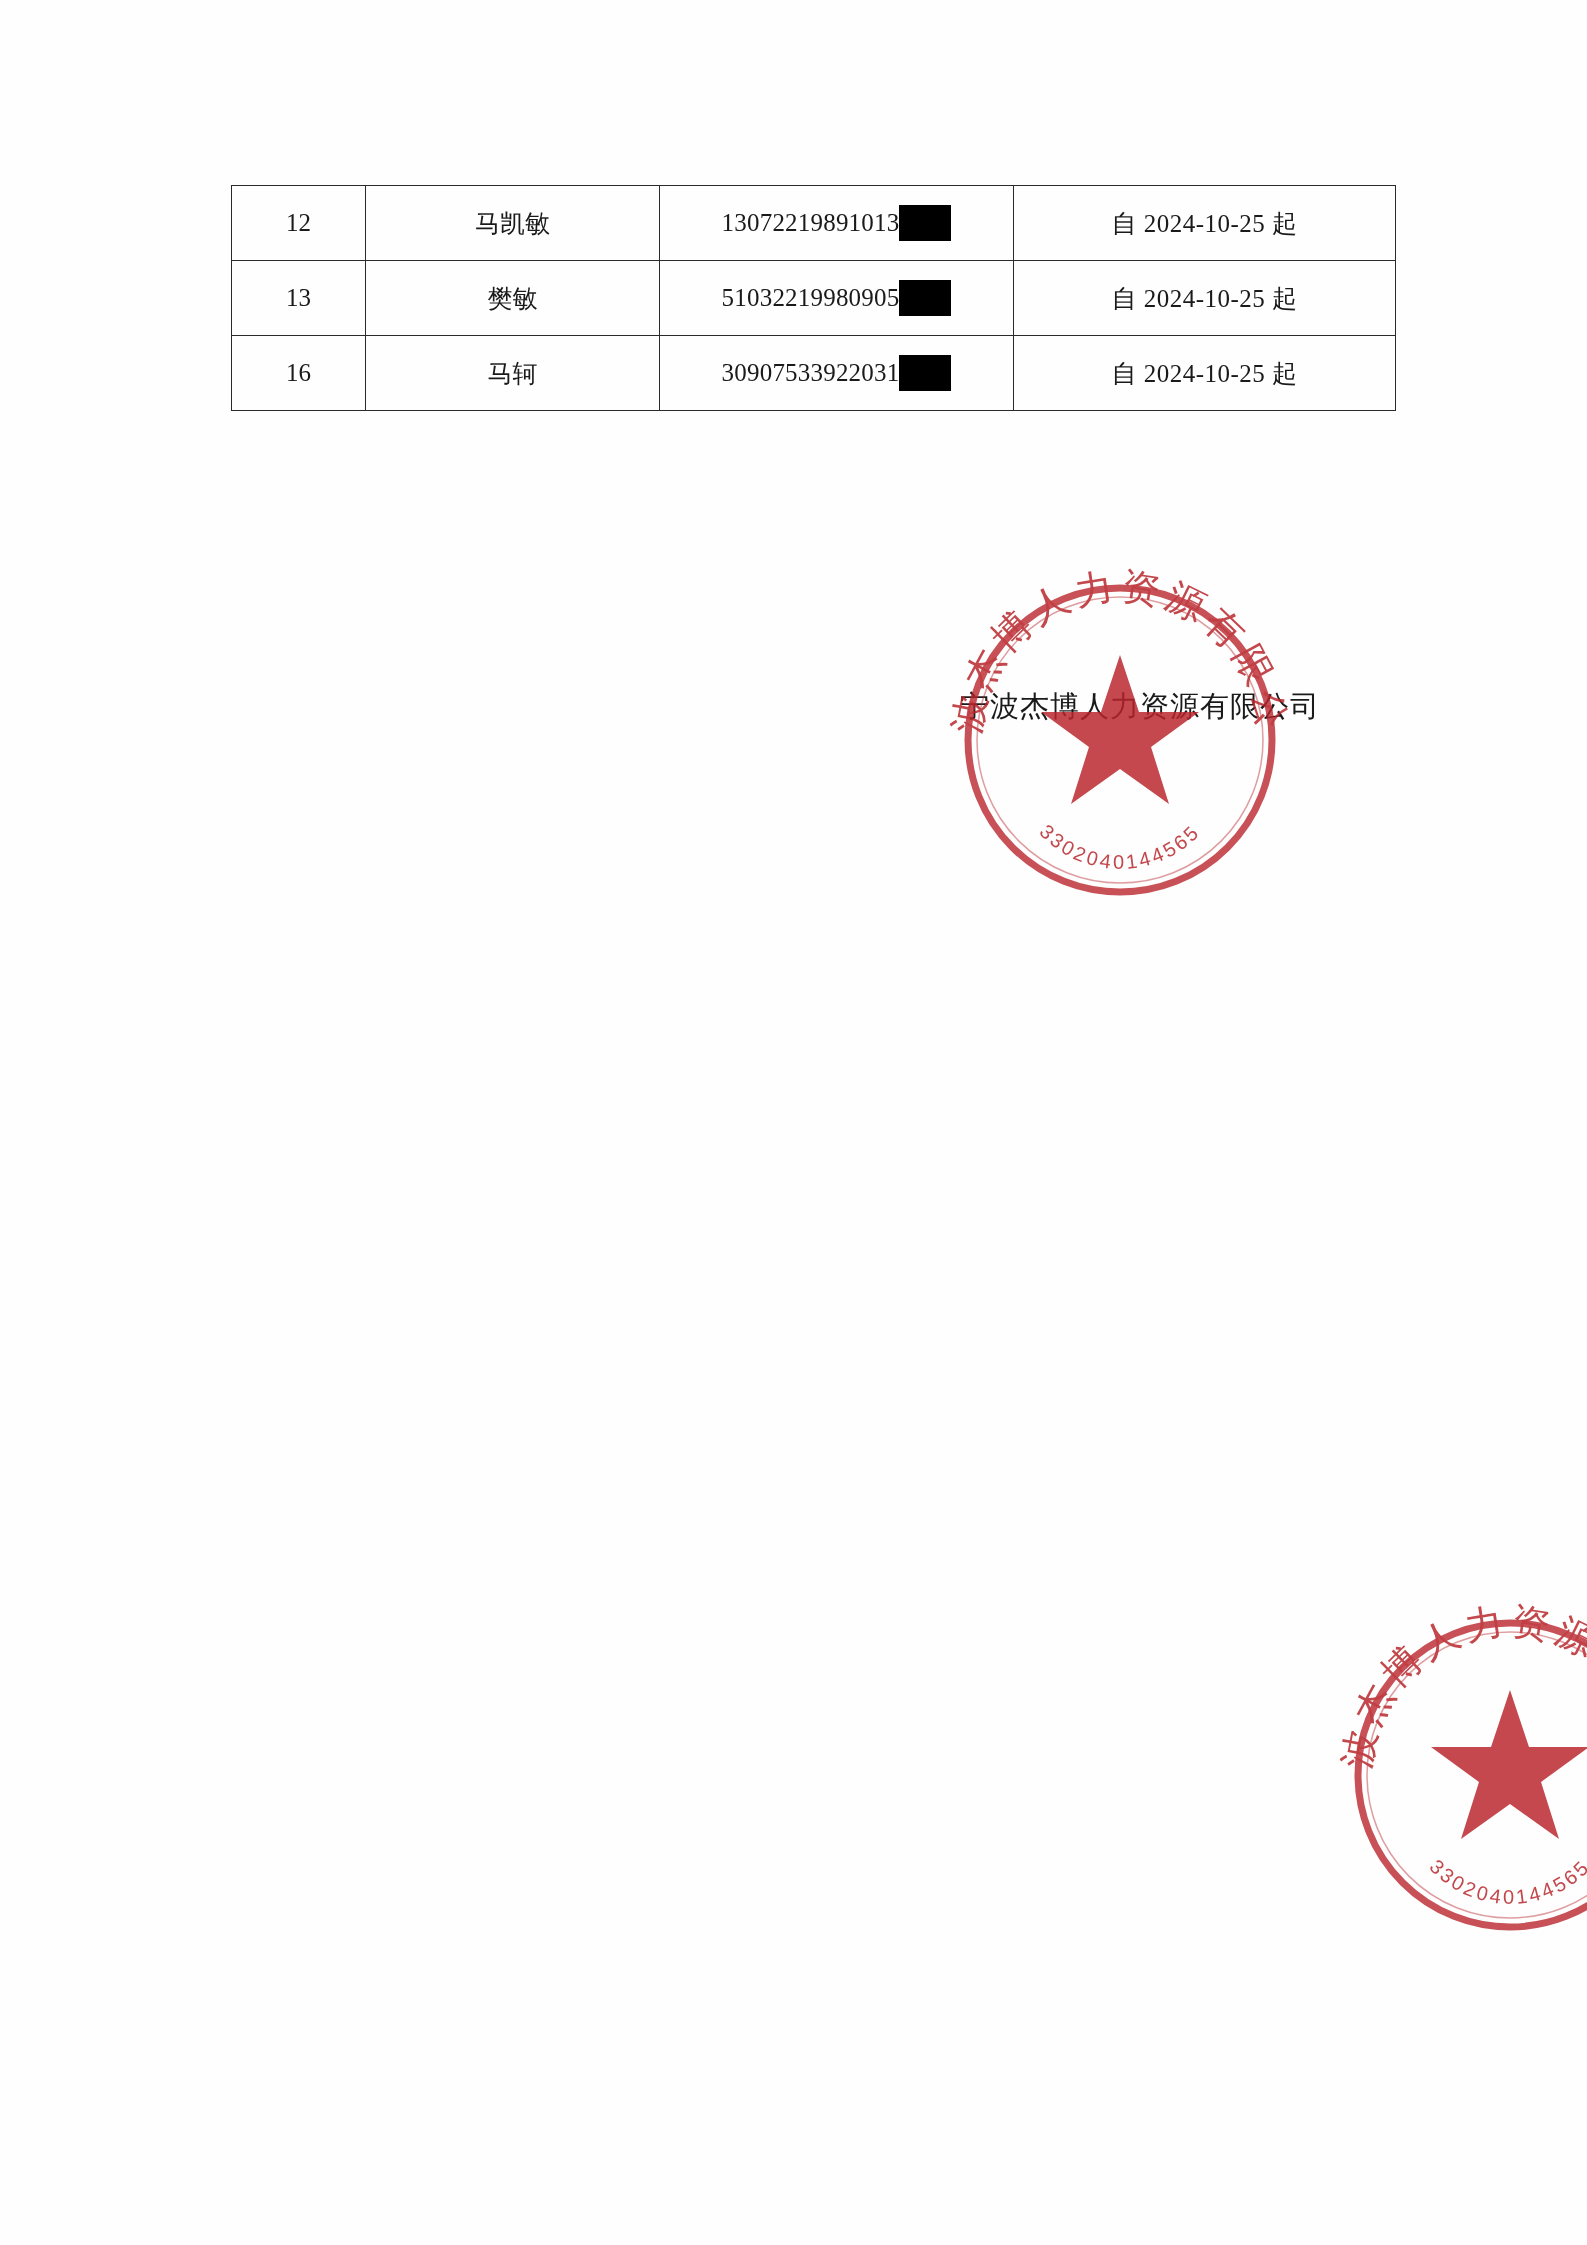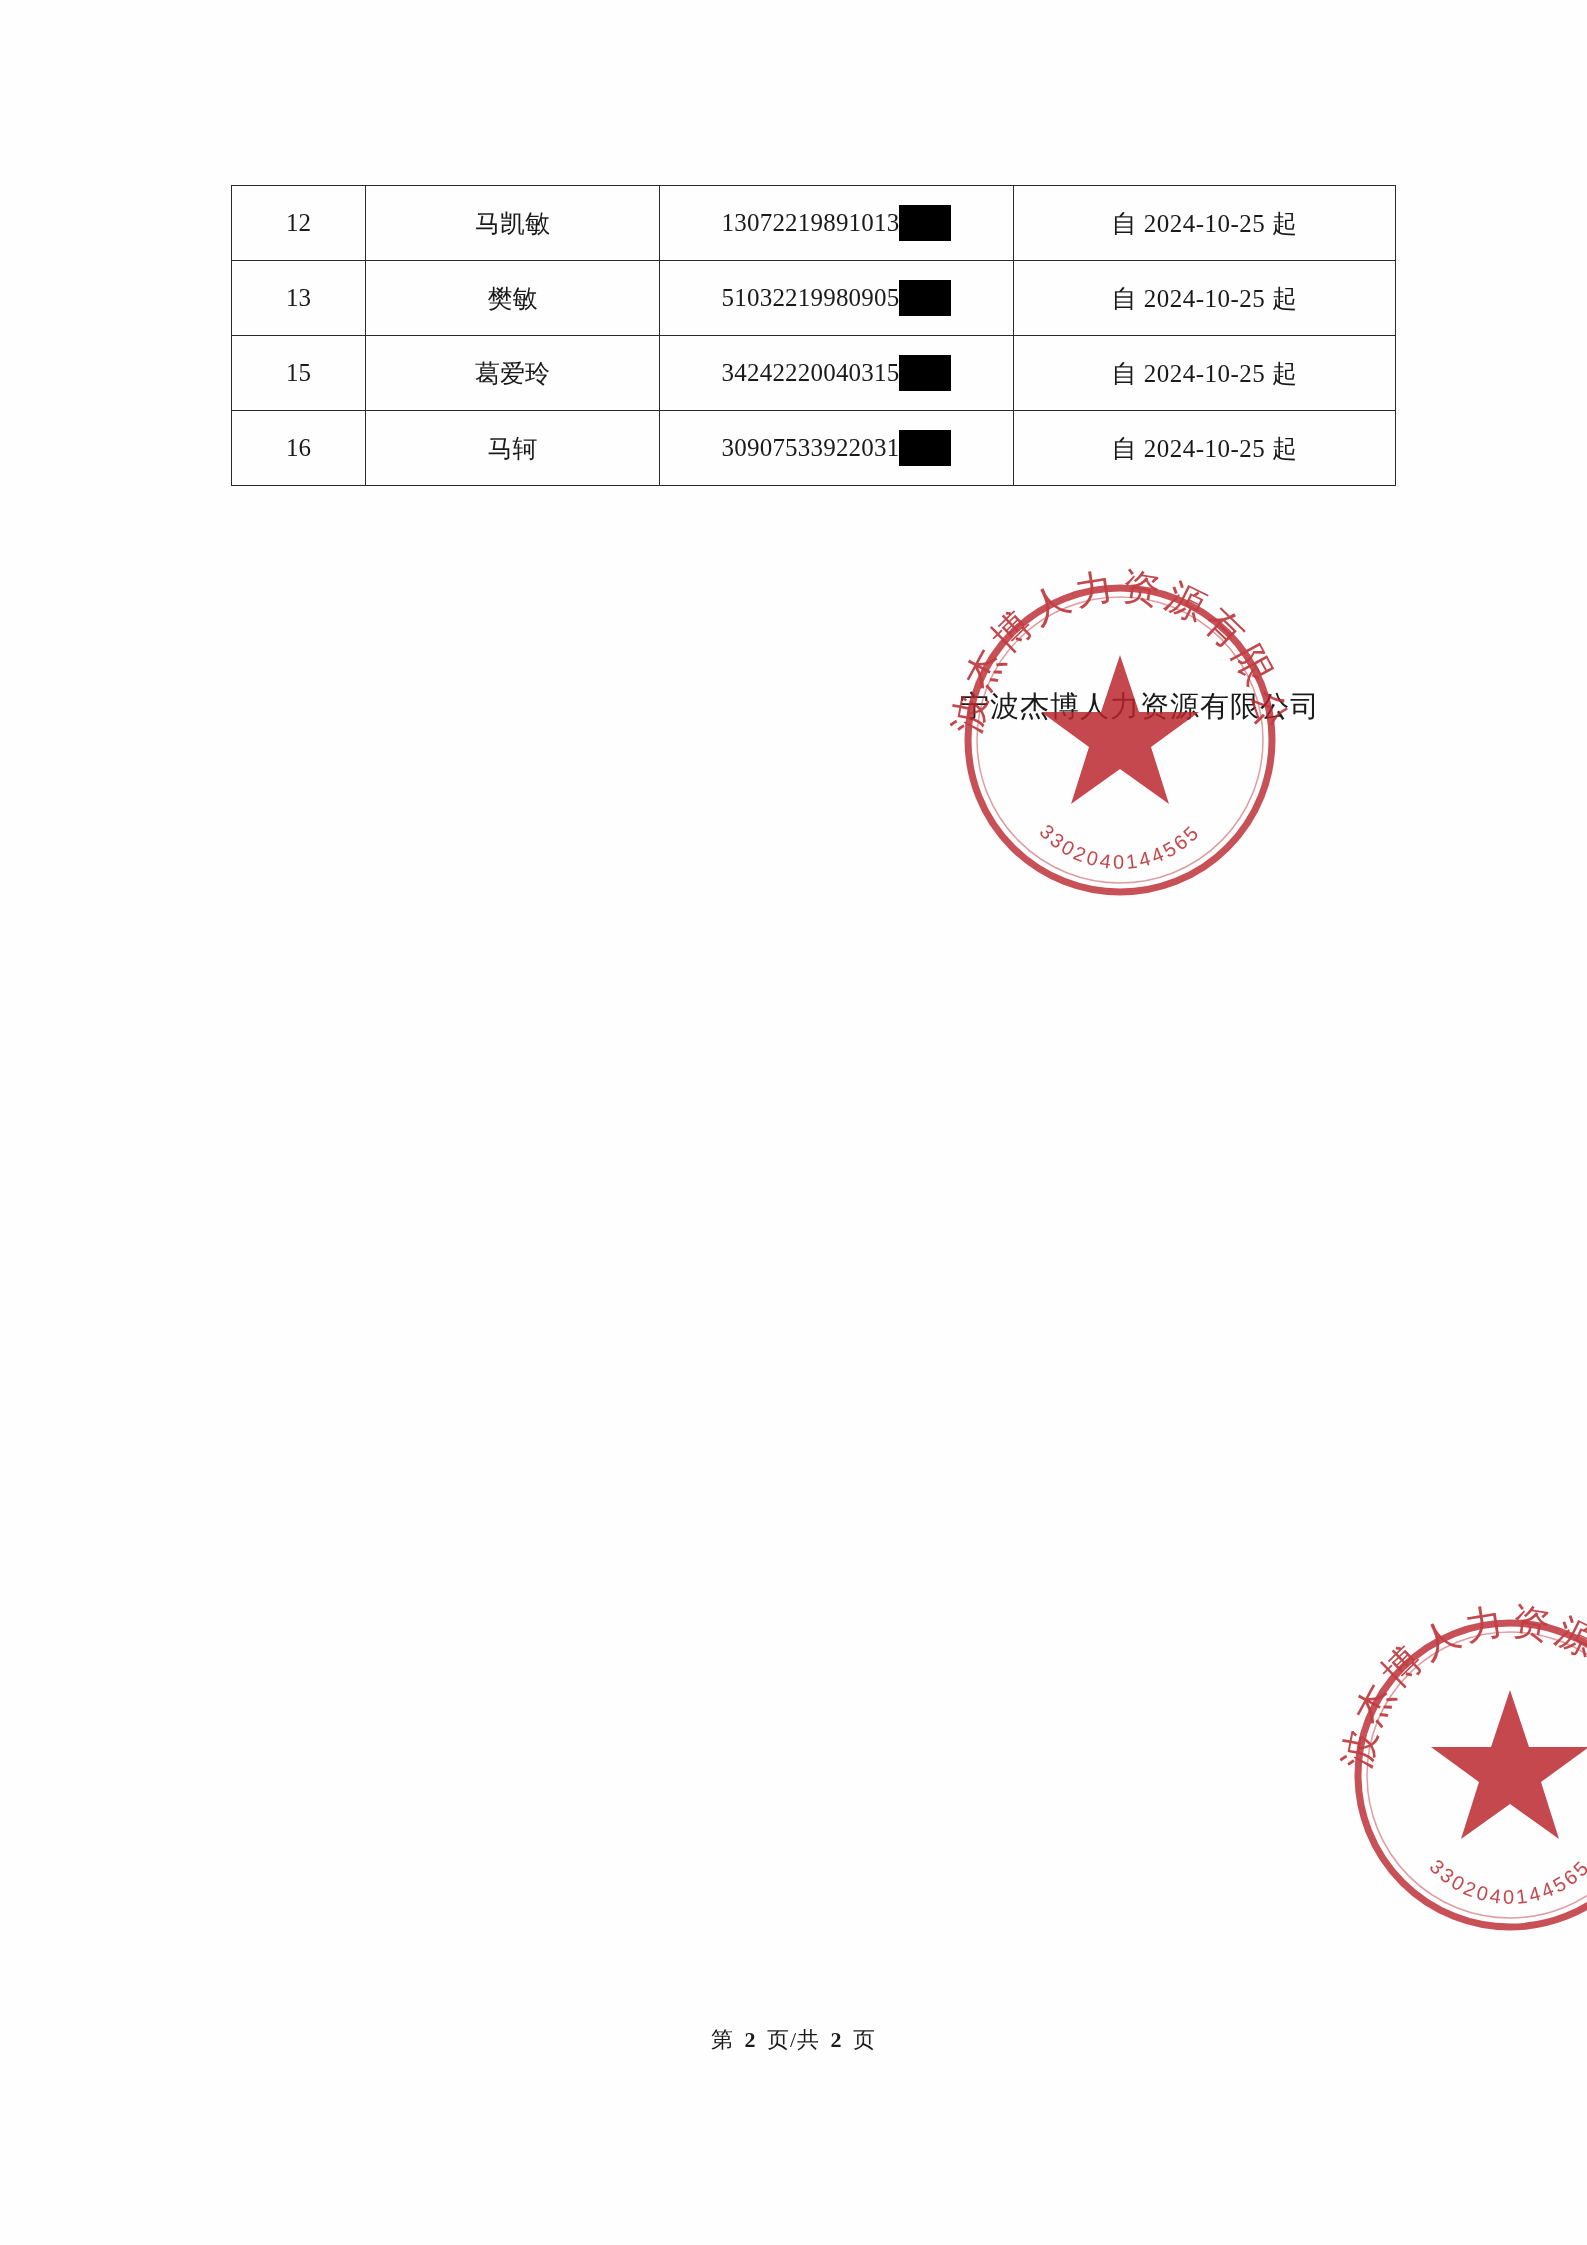--- a/index.html
+++ b/index.html
@@ -146,31 +146,20 @@
           <td class="col-name">樊敏</td>
           <td class="col-id">
             <span class="id-cell-inner">
                 <span>51032219980905</span>
                 <span class="redaction"></span>
               </span>
           </td>
           <td class="col-date date-cell">自 2024-10-25 起</td>
         </tr>
         <tr>
-          <td class="col-idx">15</td>
-          <td class="col-name">葛爱玲</td>
-          <td class="col-id">
-            <span class="id-cell-inner">
-                <span>34242220040315</span>
-                <span class="redaction"></span>
-              </span>
-          </td>
-          <td class="col-date date-cell">自 2024-10-25 起</td>
-        </tr>
-        <tr>
           <td class="col-idx">16</td>
           <td class="col-name">马轲</td>
           <td class="col-id">
             <span class="id-cell-inner">
                 <span>30907533922031</span>
                 <span class="redaction"></span>
               </span>
           </td>
           <td class="col-date date-cell">自 2024-10-25 起</td>
         </tr>
@@ -219,21 +208,14 @@
       </g>
       <g fill="#b8242a" opacity="0.95">
         <text font-size="20" font-family="'Liberation Sans', sans-serif" letter-spacing="3">
           <textPath href="#arcBotB" startOffset="50%" text-anchor="middle">3302040144565</textPath>
         </text>
       </g>
       <polygon points="180,95 199,152 259,152 211,187 229,244 180,209 131,244 149,187 101,152 161,152" fill="#b8242a" opacity="0.95"></polygon>
     </svg>
   </div>
 
-  <div class="footer">
-    <span>第</span>
-    <span class="pg-num">2</span>
-    <span>页/共</span>
-    <span class="pg-num">2</span>
-    <span>页</span>
-  </div>
 
 </div>
 
 </body></html>

